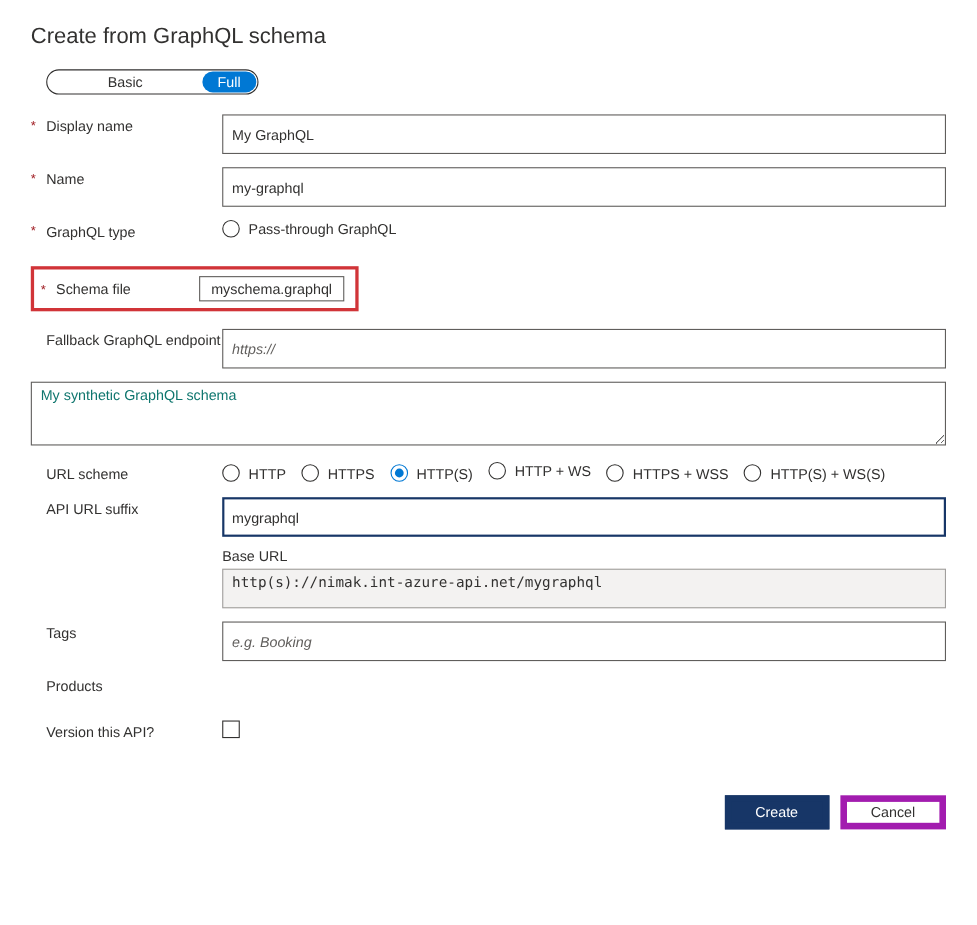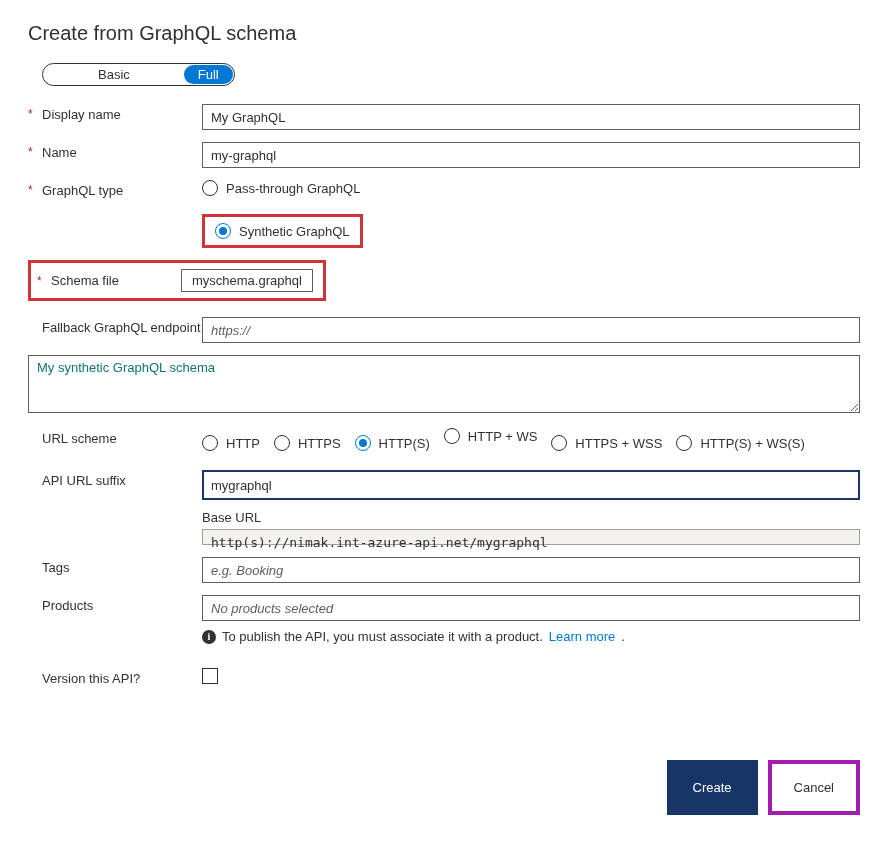--- a/index.html
+++ b/index.html
@@ -60,21 +60,21 @@
     flex: 1;
   }
   .txt-input {
     width: 100%;
     border: 1px solid #605e5c;
     padding: 4px 8px;
     font-size: 13px;
     font-family: inherit;
     color: #323130;
     background: #fff;
-    height: 26px;
+    height: 36px;
   }
   .txt-input.placeholder-ital::placeholder {
     font-style: italic;
     color: #605e5c;
   }
   .txt-area {
     width: 100%;
     border: 1px solid #605e5c;
     padding: 4px 8px;
     font-size: 13px;
@@ -144,21 +144,21 @@
     color: #323130;
   }
   .readonly-box {
     width: 100%;
     border: 1px solid #a19f9d;
     background: #f3f2f1;
     padding: 4px 8px;
     font-family: Consolas, monospace;
     font-size: 13px;
     color: #323130;
-    height: 16px;
+    height: 36px;
     line-height: 18px;
   }
   .info-line {
     display: flex;
     align-items: center;
     gap: 6px;
     margin-top: 8px;
   }
   .info-icon {
     width: 14px; height: 14px;
@@ -179,27 +179,26 @@
     cursor: pointer;
     background: #fff;
   }
   .footer {
     display: flex;
     justify-content: flex-end;
     gap: 10px;
     margin-top: 50px;
   }
   .btn {
-    padding: 16px 22px;
+    padding: 2px 22px;
     font-size: 13px;
     cursor: pointer;
-    border: 4px solid #a21caf;
-    background: #fff;
-    color: #323130;
-    margin-top: 24px;
+    border: 6px solid #a21caf;
+    background: #fff;
+    color: #323130;
   }
   .btn.primary {
     background: #173667;
     color: #fff;
     border-color: #173667;
   }
   .focused-input {
     border: 2px solid #173667;
     padding: 13px 7px;
   }
@@ -242,26 +241,20 @@
 <div class="form-row">
   <div class="row-label-col">
     <span class="req">*</span>
     <span class="lbl">GraphQL type</span>
   </div>
   <div class="row-field-col">
     <div class="radio-row">
       <div class="radio-circle"></div>
       <span>Pass-through GraphQL</span>
     </div>
-    <div class="highlight-box">
-      <div class="radio-circle selected">
-          <div class="radio-dot"></div>
-        </div>
-      <span>Synthetic GraphQL</span>
-    </div>
   </div>
 </div>
 
 
 <div class="schema-row">
   <span class="req">*</span>
   <span class="lbl">Schema file</span>
   <div class="schema-file-box">myschema.graphql</div>
 </div>
 
@@ -298,21 +291,21 @@
       <div class="radio-row" style="margin-bottom:0">
         <div class="radio-circle"></div>
         <span>HTTPS</span>
       </div>
       <div class="radio-row" style="margin-bottom:0">
         <div class="radio-circle selected">
             <div class="radio-dot"></div>
           </div>
         <span>HTTP(S)</span>
       </div>
-      <div class="radio-row" style="margin-bottom:14px">
+      <div class="radio-row" style="margin-bottom:4px">
         <div class="radio-circle"></div>
         <span>HTTP + WS</span>
       </div>
       <div class="radio-row" style="margin-bottom:0">
         <div class="radio-circle"></div>
         <span>HTTPS + WSS</span>
       </div>
       <div class="radio-row" style="margin-bottom:0">
         <div class="radio-circle"></div>
         <span>HTTP(S) + WS(S)</span>
@@ -344,29 +337,20 @@
     <input class="txt-input placeholder-ital" placeholder="e.g. Booking" style="">
   </div>
 </div>
 
 
 <div class="form-row">
   <div class="row-label-col">
     <span class="req"></span>
     <span class="lbl">Products</span>
   </div>
-  <div class="row-field-col">
-    <input class="txt-input placeholder-ital" placeholder="No products selected" style="">
-    <div class="info-line">
-      <div class="info-icon">i</div>
-      <span>To publish the API, you must associate it with a product.</span>
-      <span class="link">Learn more</span>
-        <span>.</span>
-    </div>
-  </div>
 </div>
 
 
 <div class="form-row" style="margin-top:24px">
   <div class="row-label-col">
     <span class="req"></span>
     <span class="lbl">Version this API?</span>
   </div>
   <div class="row-field-col">
     <div class="checkbox"></div>

